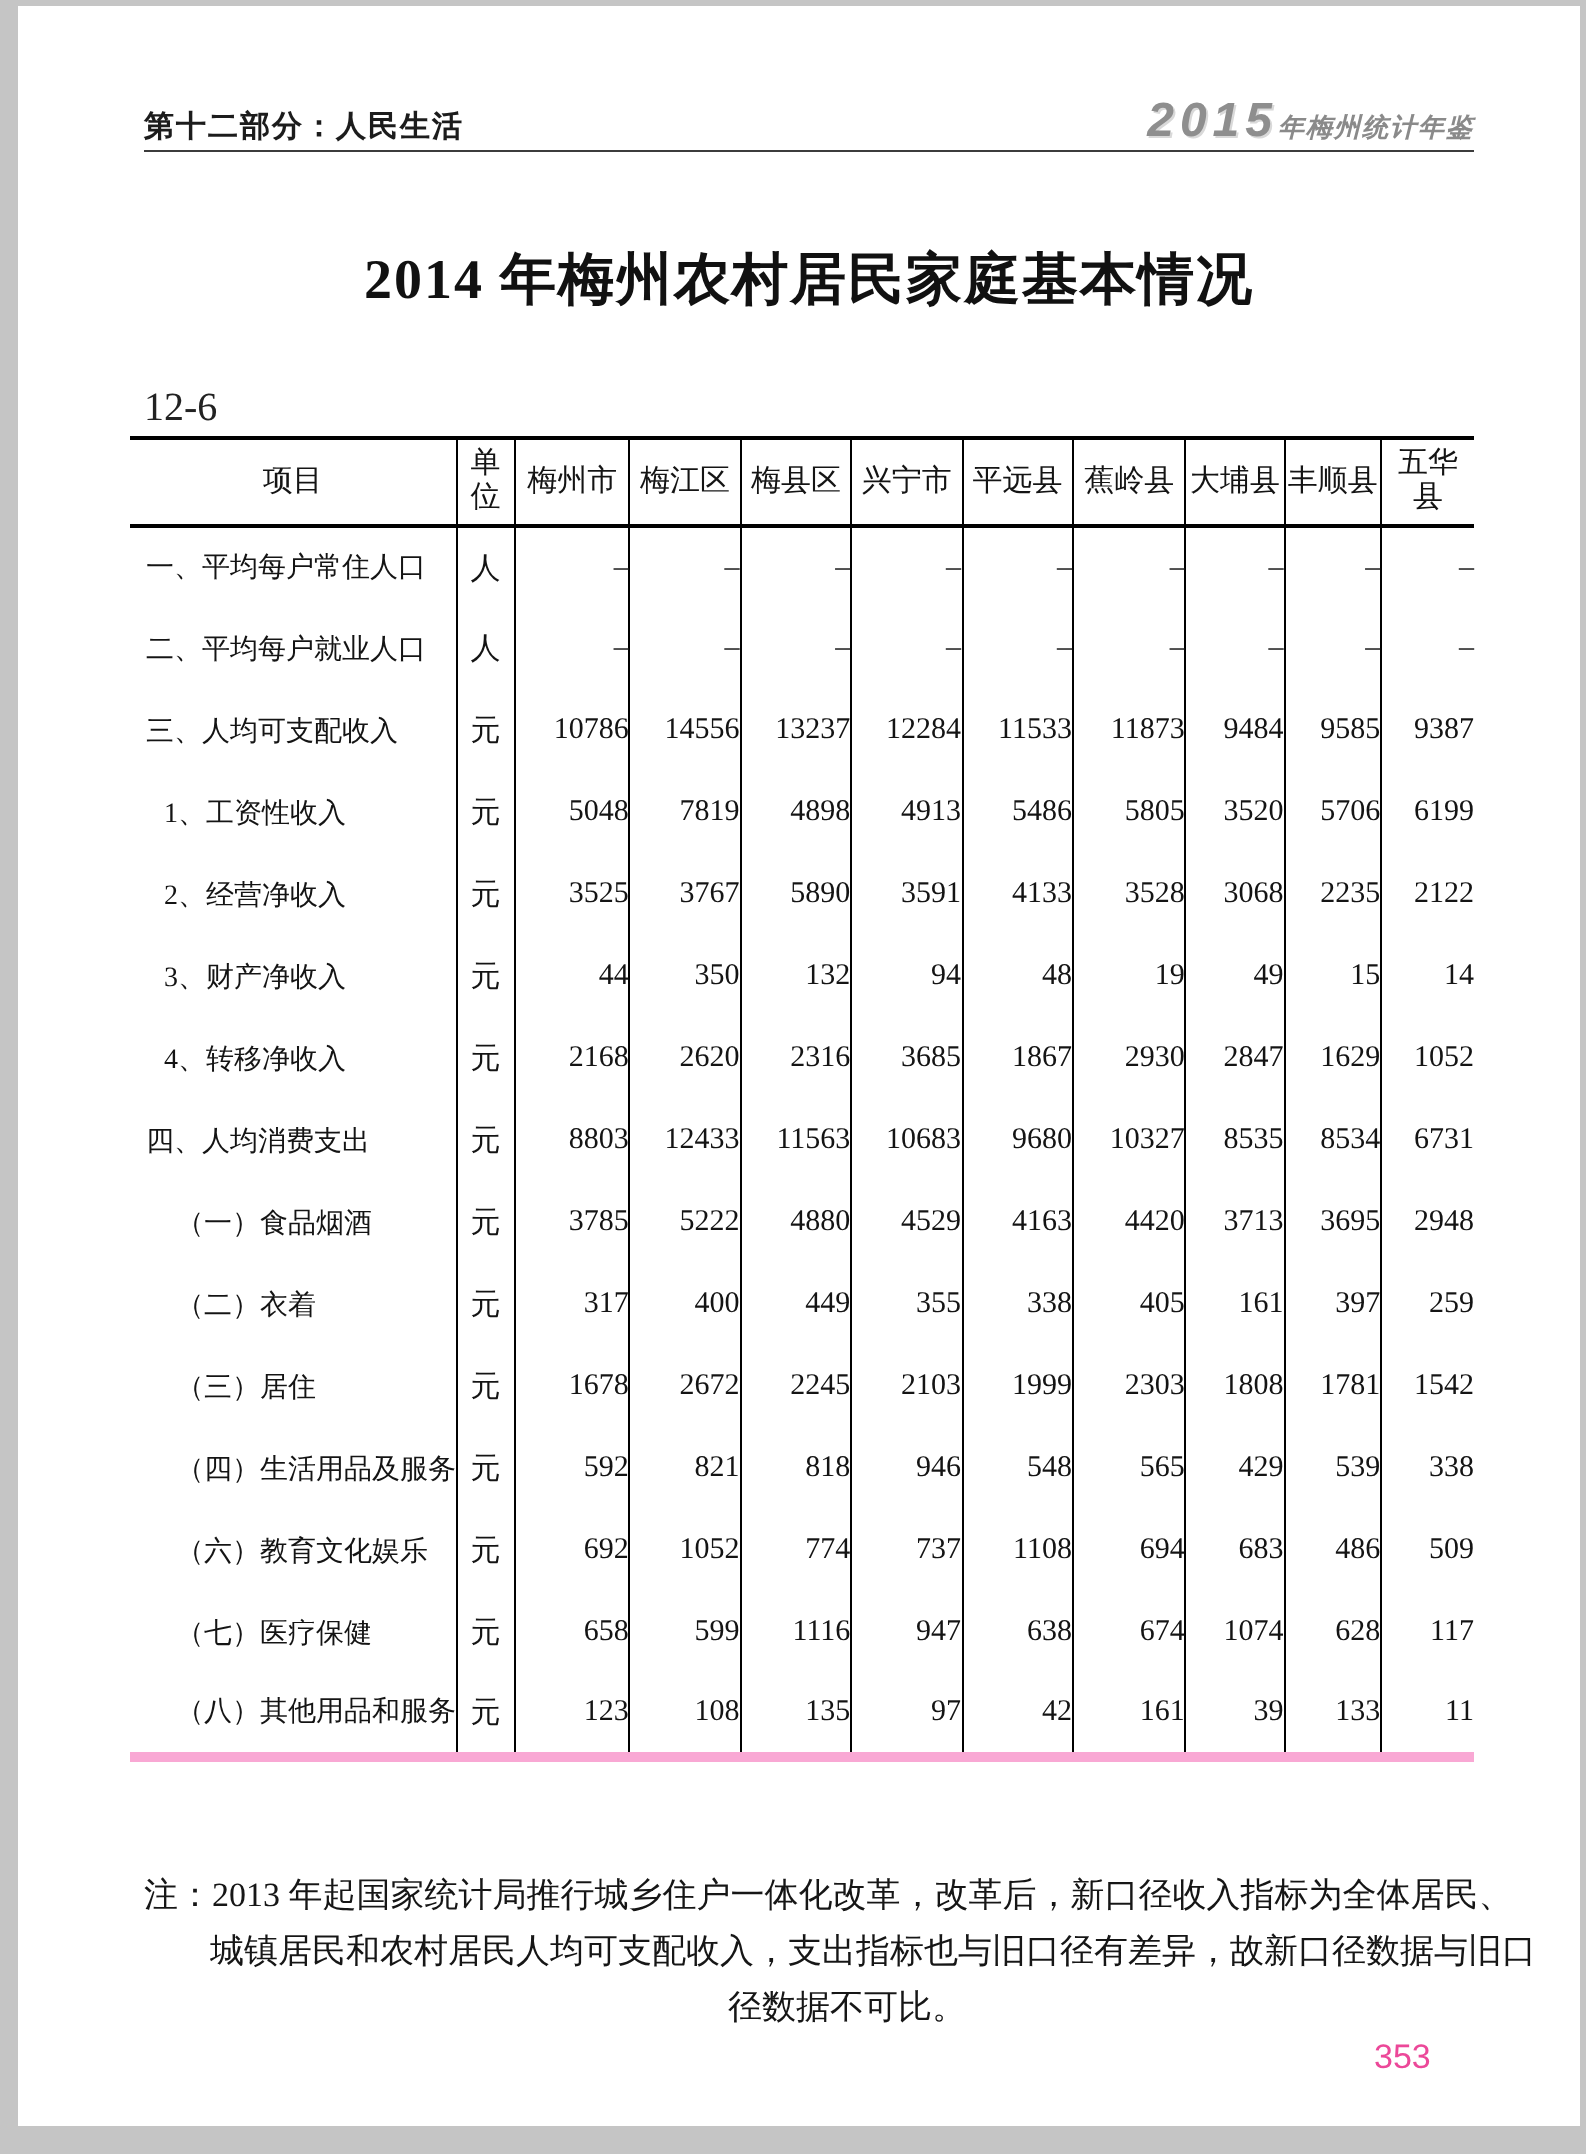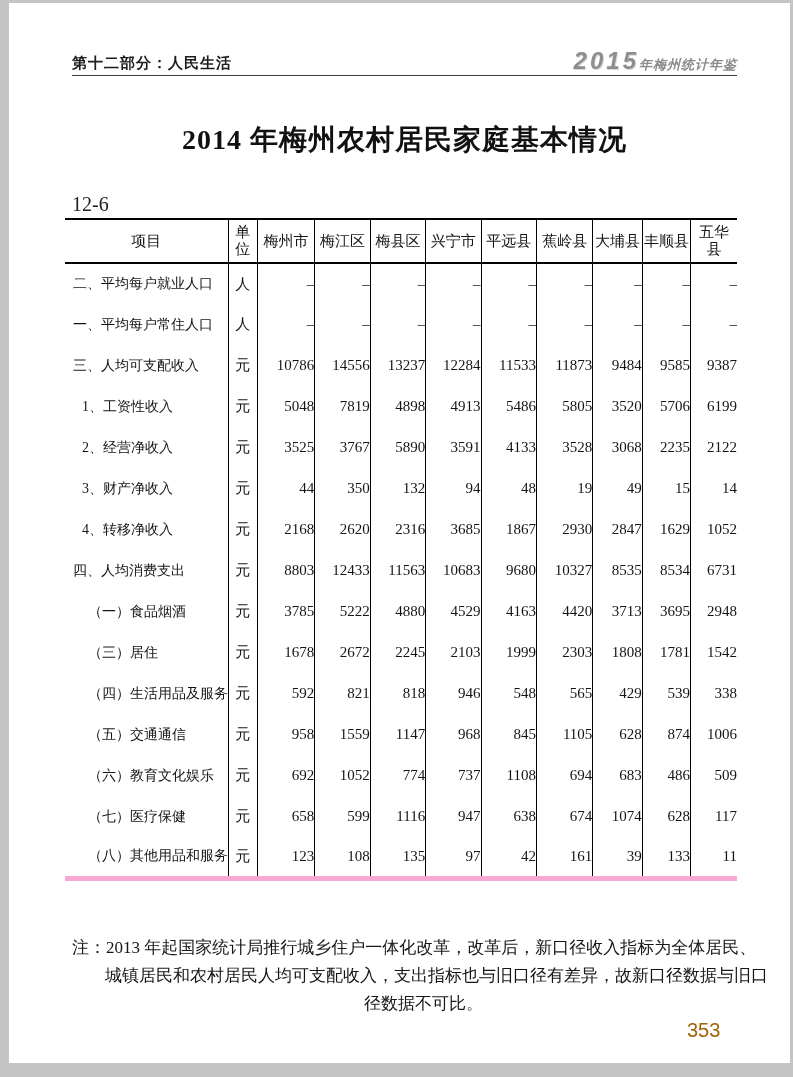--- a/index.html
+++ b/index.html
@@ -88,21 +88,21 @@
   .footnote {
     position:absolute; left:63px; top:931px; width:670px;
     font-size:17px; line-height:28px; color:#161616;
   }
   .footnote .fn-line { white-space:nowrap;text-align:center; }
   .footnote .fn-line.cont { padding-left:33px; }
   
   .page-number {
     position:absolute; left:678px; top:1016px;
     font-family:"Liberation Sans", sans-serif;
-    font-size:20px; color:#a16207;
+    font-size:17px; color:#ec4899;
   }
 </style>
 </head>
 <body>
 
 <div class="page">
 
   <div class="page-header">
     <span class="section-label">第十二部分：人民生活</span>
     <span class="logo"><span class="logo-year">2015</span><span class="logo-text">年梅州统计年鉴</span></span>
@@ -137,34 +137,34 @@
           <td>兴宁市</td>
           <td>平远县</td>
           <td>蕉岭县</td>
           <td>大埔县</td>
           <td>丰顺县</td>
           <td>五华县</td>
         </tr>
       </thead>
     <tbody id="stat-tbody">
         <tr>
+          <td class="item indent-0">一、平均每户常住人口</td>
+          <td class="unit">人</td>
+          <td class="num">–</td>
+          <td class="num">–</td>
+          <td class="num">–</td>
+          <td class="num">–</td>
+          <td class="num">–</td>
+          <td class="num">–</td>
+          <td class="num">–</td>
+          <td class="num">–</td>
+          <td class="num">–</td>
+        </tr>
+        <tr>
           <td class="item indent-0">二、平均每户就业人口</td>
-          <td class="unit">人</td>
-          <td class="num">–</td>
-          <td class="num">–</td>
-          <td class="num">–</td>
-          <td class="num">–</td>
-          <td class="num">–</td>
-          <td class="num">–</td>
-          <td class="num">–</td>
-          <td class="num">–</td>
-          <td class="num">–</td>
-        </tr>
-        <tr>
-          <td class="item indent-0">一、平均每户常住人口</td>
           <td class="unit">人</td>
           <td class="num">–</td>
           <td class="num">–</td>
           <td class="num">–</td>
           <td class="num">–</td>
           <td class="num">–</td>
           <td class="num">–</td>
           <td class="num">–</td>
           <td class="num">–</td>
           <td class="num">–</td>
@@ -254,20 +254,33 @@
           <td class="num">5222</td>
           <td class="num">4880</td>
           <td class="num">4529</td>
           <td class="num">4163</td>
           <td class="num">4420</td>
           <td class="num">3713</td>
           <td class="num">3695</td>
           <td class="num">2948</td>
         </tr>
         <tr>
+          <td class="item indent-2">（二）衣着</td>
+          <td class="unit">元</td>
+          <td class="num">317</td>
+          <td class="num">400</td>
+          <td class="num">449</td>
+          <td class="num">355</td>
+          <td class="num">338</td>
+          <td class="num">405</td>
+          <td class="num">161</td>
+          <td class="num">397</td>
+          <td class="num">259</td>
+        </tr>
+        <tr>
           <td class="item indent-2">（三）居住</td>
           <td class="unit">元</td>
           <td class="num">1678</td>
           <td class="num">2672</td>
           <td class="num">2245</td>
           <td class="num">2103</td>
           <td class="num">1999</td>
           <td class="num">2303</td>
           <td class="num">1808</td>
           <td class="num">1781</td>
@@ -280,33 +293,20 @@
           <td class="num">821</td>
           <td class="num">818</td>
           <td class="num">946</td>
           <td class="num">548</td>
           <td class="num">565</td>
           <td class="num">429</td>
           <td class="num">539</td>
           <td class="num">338</td>
         </tr>
         <tr>
-          <td class="item indent-2">（五）交通通信</td>
-          <td class="unit">元</td>
-          <td class="num">958</td>
-          <td class="num">1559</td>
-          <td class="num">1147</td>
-          <td class="num">968</td>
-          <td class="num">845</td>
-          <td class="num">1105</td>
-          <td class="num">628</td>
-          <td class="num">874</td>
-          <td class="num">1006</td>
-        </tr>
-        <tr>
           <td class="item indent-2">（六）教育文化娱乐</td>
           <td class="unit">元</td>
           <td class="num">692</td>
           <td class="num">1052</td>
           <td class="num">774</td>
           <td class="num">737</td>
           <td class="num">1108</td>
           <td class="num">694</td>
           <td class="num">683</td>
           <td class="num">486</td>

